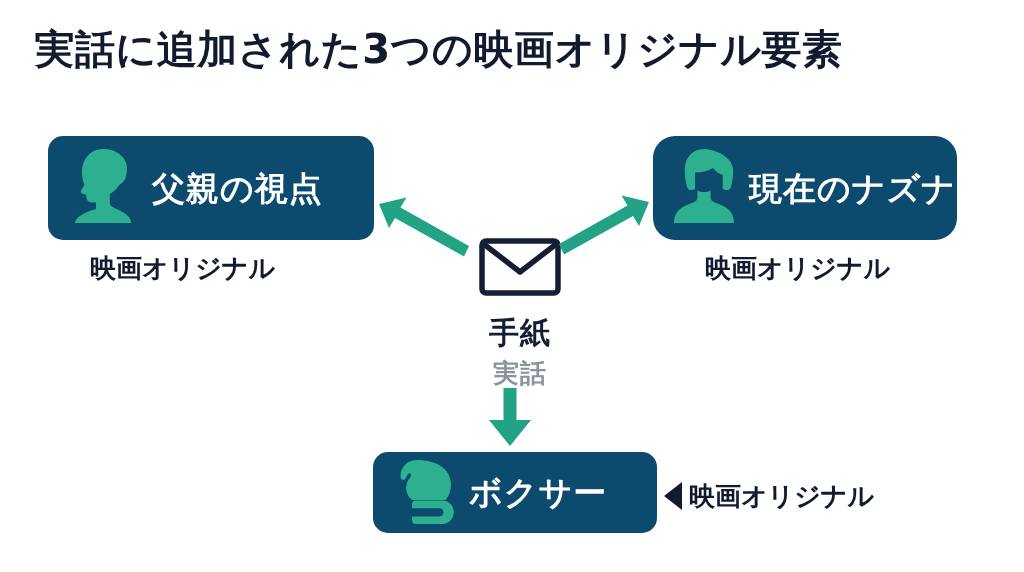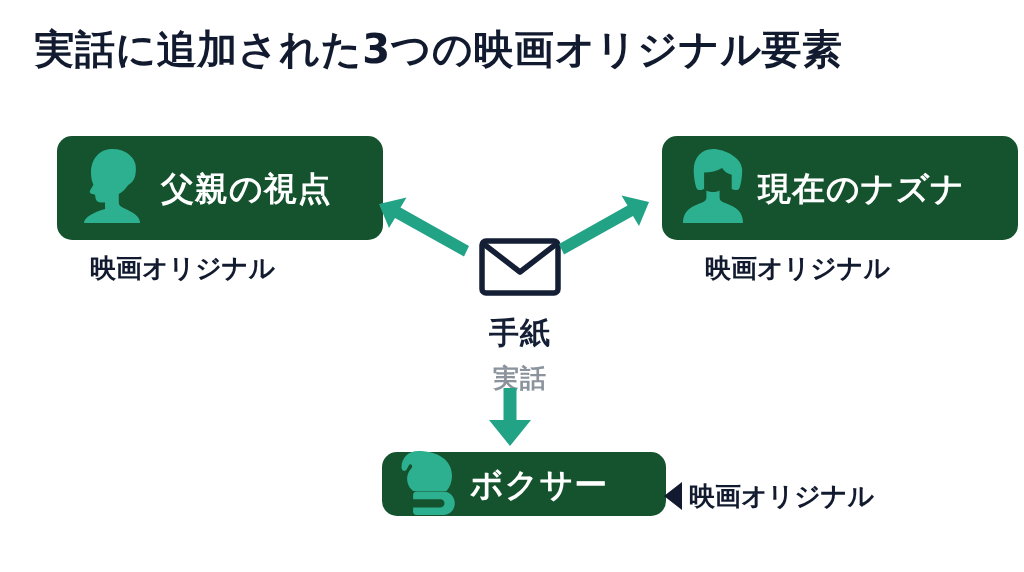--- a/index.html
+++ b/index.html
@@ -33,26 +33,25 @@
     font-weight: 700;
     letter-spacing: 0.5px;
     color: #111a2e;
     line-height: 1.25;
     white-space: nowrap;
   }
 
   
   .card {
     position: absolute;
-    background: #14532d;
+    background: #0c4a6e;
     border-radius: 15px;
     display: flex;
     align-items: center;
     box-sizing: border-box;
-    margin-left: 9px;
   }
   .card .card-icon {
     flex: 0 0 auto;
     display: block;
   }
   .card .card-label {
     color: #ffffff;
     font-size: 33px;
     font-weight: 700;
     letter-spacing: 1px;
@@ -65,32 +64,33 @@
     top: 136px;
     width: 326px;
     height: 104px;
     padding-left: 22px;
   }
   #card-father .card-label { margin-left: 16px; }
 
   #card-nazuna {
     left: 653px;
     top: 136px;
-    width: 356px;
+    width: 304px;
     height: 104px;
     padding-left: 18px;
+    border-radius: 22px;
   }
   #card-nazuna .card-label { margin-left: 12px; }
 
   #card-boxer {
     left: 373px;
     top: 452px;
     width: 284px;
-    height: 64px;
-    padding-left: 14px;
+    height: 81px;
+    padding-left: 22px;
   }
   #card-boxer .card-label { margin-left: 14px; }
 
   
   .caption {
     position: absolute;
     font-size: 26px;
     font-weight: 700;
     color: #111a2e;
     white-space: nowrap;
@@ -135,21 +135,21 @@
   }
   #letter-node .letter-title {
     margin-top: 22px;
     font-size: 30px;
     font-weight: 700;
     color: #141f35;
     line-height: 1;
     letter-spacing: 1px;
   }
   #letter-node .letter-sub {
-    margin-top: 17px;
+    margin-top: 12px;
     font-size: 26px;
     font-weight: 700;
     color: #8b939d;
     line-height: 1;
     letter-spacing: 1px;
   }
 
   
   .arrow-svg {
     position: absolute;

